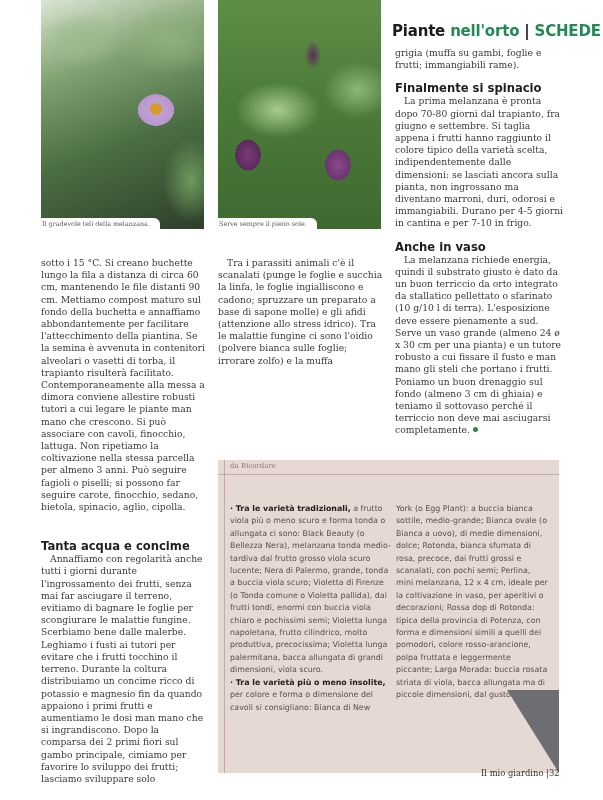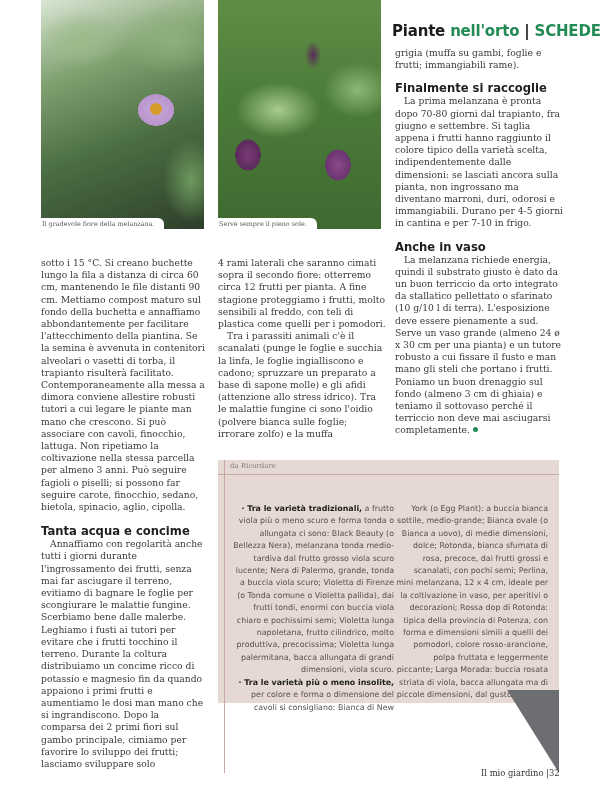--- a/index.html
+++ b/index.html
@@ -25,65 +25,64 @@
   .caption { position:absolute; bottom:0; left:0; background:#ffffff; font-size:6.4px; color:#555;
              padding:2px 10px 1px 1px; border-top-right-radius:6px; white-space:nowrap; }
   .section-tag { position:absolute; left:392px; top:22px; font-family:"DejaVu Sans", sans-serif; font-weight:bold;
                  font-size:15px; color:#1b1b1b; white-space:nowrap; letter-spacing:-0.2px; }
   .section-tag .green { color:#238a55; }
   .col { position:absolute; font-size:9.2px; line-height:12.2px; color:#3a3a3a; }
   .col p { margin:0; text-align:left; }
   .col h3 { margin:0; font-family:"DejaVu Sans", sans-serif; font-weight:bold; font-size:11.6px; color:#1f1f1f; line-height:14px; }
   .indent { text-indent:9px; }
   .dot { display:inline-block; width:5px; height:5px; border-radius:50%; background:#238a55; margin-left:3px; vertical-align:1px; }
-  .box { position:absolute; left:218px; top:460px; width:341px; height:243px; background:#e6d8d3;text-align:right; }
+  .box { position:absolute; left:218px; top:460px; width:341px; height:313px; background:#e6d8d3; }
   .box-vline { position:absolute; left:6px; top:0; width:1px; height:313px; background:#c9a9a5; }
   .box-hline { position:absolute; left:0; top:14px; width:341px; height:1px; background:#c9a9a5; }
   .box-kicker { position:absolute; left:12px; top:2px; font-size:7px; color:#8a7a78; }
   .box-title { position:absolute; left:13px; top:17px; font-family:"DejaVu Sans", sans-serif; font-weight:bold;
                font-size:12.4px; color:#222; letter-spacing:-0.4px; white-space:nowrap; }
   .box-col { position:absolute; font-family:"DejaVu Sans", sans-serif; font-size:7.9px; line-height:12.4px; color:#585050; }
   .box-col p { margin:0; }
   .box-col b { color:#1e1e1e; }
   .fold { position:absolute; left:507px; top:690px; width:0; height:0;
           border-left:52px solid transparent; border-top:83px solid #6d6e72; }
   .footer { position:absolute; left:481px; top:768px; font-size:8.4px; color:#333; white-space:nowrap; }
 </style>
 </head>
 <body>
 
 <div class="photo photo1">
   <div class="flower-center"></div>
-  <div class="caption">Il gradevole fiore della melanzana.</div>
+  <div class="caption">Il gradevole teli della melanzana.</div>
 </div>
 <div class="photo photo2">
   <div class="caption">Serve sempre il pieno sole.</div>
 </div>
 
 <div class="section-tag">
   <span>Piante</span>
   <span class="green">nell'orto</span>
   <span>|</span>
   <span class="green">SCHEDE</span>
 </div>
 
 <div class="col" style="left:41px; top:257px; width:164px;">
   <p>sotto i 15 °C. Si creano buchette lungo la fila a distanza di circa 60 cm, mantenendo le file distanti 90 cm. Mettiamo compost maturo sul fondo della buchetta e annaffiamo abbondantemente per facilitare l'attecchimento della piantina. Se la semina è avvenuta in contenitori alveolari o vasetti di torba, il trapianto risulterà facilitato. Contemporaneamente alla messa a dimora conviene allestire robusti tutori a cui legare le piante man mano che crescono. Si può associare con cavoli, finocchio, lattuga. Non ripetiamo la coltivazione nella stessa parcella per almeno 3 anni. Può seguire fagioli o piselli; si possono far seguire carote, finocchio, sedano, bietola, spinacio, aglio, cipolla.</p>
-  <h3 style="margin-top:11px;">Tanta acqua e concime</h3>
+  <h3 style="margin-top:26px;">Tanta acqua e concime</h3>
   <p class="indent">Annaffiamo con regolarità anche tutti i giorni durante l'ingrossamento dei frutti, senza mai far asciugare il terreno, evitiamo di bagnare le foglie per scongiurare le malattie fungine. Scerbiamo bene dalle malerbe. Leghiamo i fusti ai tutori per evitare che i frutti tocchino il terreno. Durante la coltura distribuiamo un concime ricco di potassio e magnesio fin da quando appaiono i primi frutti e aumentiamo le dosi man mano che si ingrandiscono. Dopo la comparsa dei 2 primi fiori sul gambo principale, cimiamo per favorire lo sviluppo dei frutti; lasciamo sviluppare solo</p>
 </div>
 
 <div class="col" style="left:218px; top:257px; width:168px;">
-  <p>4 rami laterali che saranno cimati sopra il secondo fiore: otterremo circa 12 frutti per pianta. A fine stagione proteggiamo i frutti, molto sensibili al freddo, con teli di plastica come quelli per i pomodori.</p>
   <p class="indent">Tra i parassiti animali c'è il scanalati (punge le foglie e succhia la linfa, le foglie ingialliscono e cadono; spruzzare un preparato a base di sapone molle) e gli afidi (attenzione allo stress idrico). Tra le malattie fungine ci sono l'oidio (polvere bianca sulle foglie; irrorare zolfo) e la muffa</p>
 </div>
 
 <div class="col" style="left:395px; top:47px; width:170px;">
   <p>grigia (muffa su gambi, foglie e frutti; immangiabili rame).</p>
-  <h3 style="margin-top:10px;">Finalmente si raccoglie</h3>
+  <h3 style="margin-top:10px;">Finalmente si spinacio</h3>
   <p class="indent">La prima melanzana è pronta dopo 70-80 giorni dal trapianto, fra giugno e settembre. Si taglia appena i frutti hanno raggiunto il colore tipico della varietà scelta, indipendentemente dalle dimensioni: se lasciati ancora sulla pianta, non ingrossano ma diventano marroni, duri, odorosi e immangiabili. Durano per 4-5 giorni in cantina e per 7-10 in frigo.</p>
   <h3 style="margin-top:10px;">Anche in vaso</h3>
   <p class="indent"><span>La melanzana richiede energia, quindi il substrato giusto è dato da un buon terriccio da orto integrato da stallatico pellettato o sfarinato (10 g/10 l di terra). L'esposizione deve essere pienamente a sud. Serve un vaso grande (almeno 24 ø x 30 cm per una pianta) e un tutore robusto a cui fissare il fusto e man mano gli steli che portano i frutti. Poniamo un buon drenaggio sul fondo (almeno 3 cm di ghiaia) e teniamo il sottovaso perché il terriccio non deve mai asciugarsi completamente.</span><span class="dot"></span></p>
 </div>
 
 <div class="box">
   <div class="box-vline"></div>
   <div class="box-hline"></div>
   <div class="box-kicker">da Ricordare</div>
   <div class="box-col" style="left:12px; top:43px; width:164px;">

